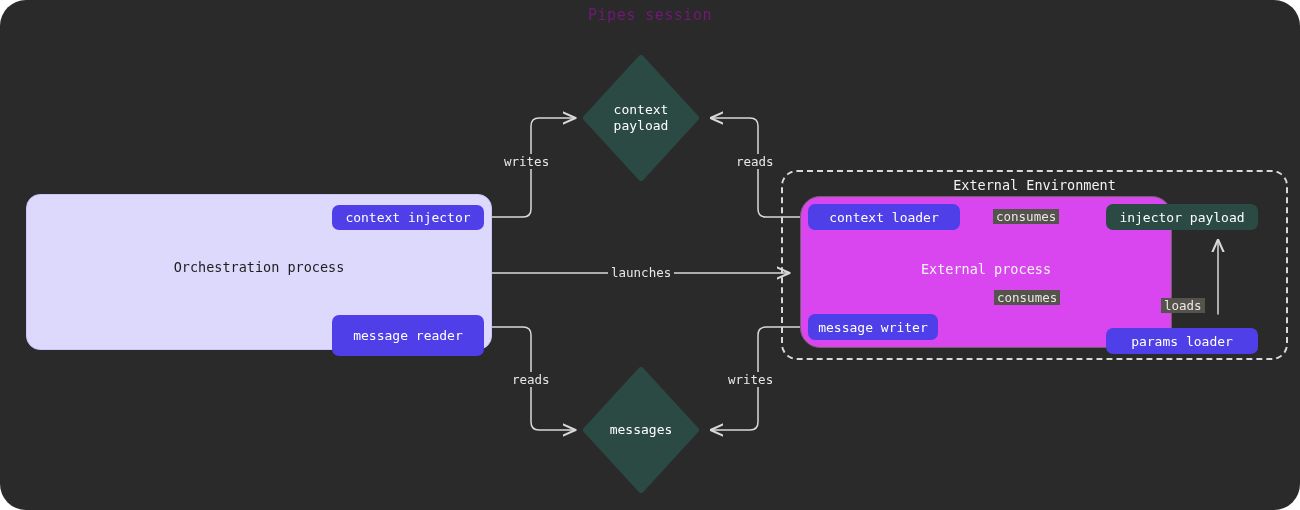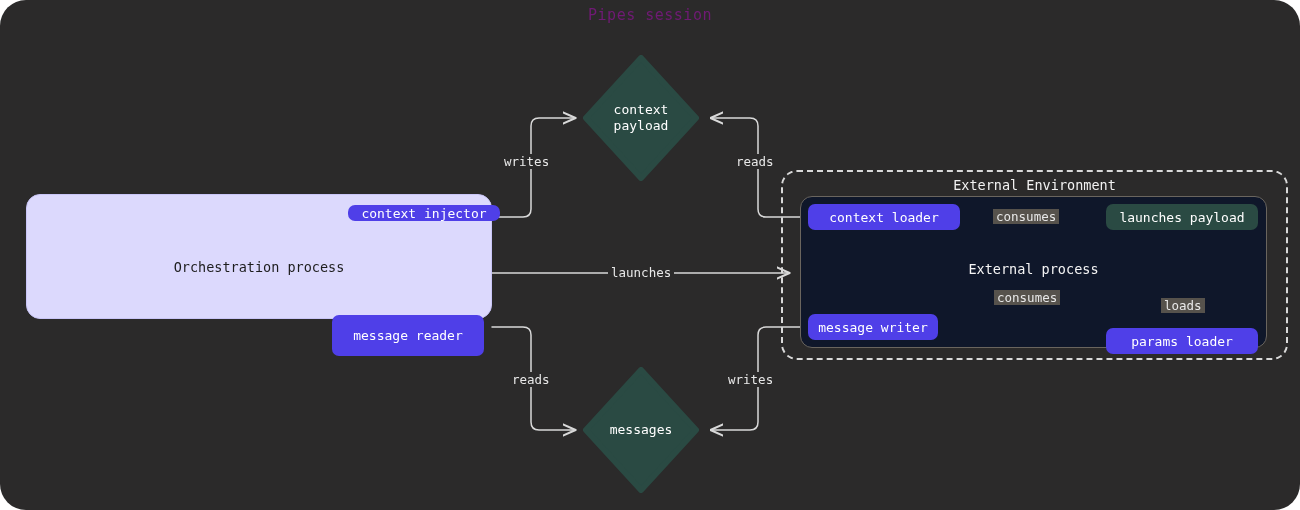--- a/index.html
+++ b/index.html
@@ -16,57 +16,57 @@
   .node{position:absolute;box-sizing:border-box;}
 
   
   #title{
     position:absolute;left:0;top:6px;width:1300px;text-align:center;
     color:#701a75;font-size:15px;letter-spacing:.5px;
   }
 
   
   #orchestration{
-    left:26px;top:194px;width:466px;height:125px;
+    left:26px;top:194px;width:466px;height:156px;
     background:#dcd9fd;border:1px solid #c9c5f7;border-radius:14px;
   }
   #orchestration-label{
     position:absolute;left:0;top:64px;width:100%;text-align:center;
     color:#1d1d1d;font-size:13.5px;
   }
 
   
   #external-env{
     left:781px;top:170px;width:507px;height:190px;
     background:transparent;border:2px dashed #d9d9d9;border-radius:16px;
   }
   #external-env-label{
     position:absolute;left:0;top:5px;width:100%;text-align:center;
     color:#f2f2f2;font-size:13.5px;
   }
 
   
   #external-proc{
-    left:800px;top:196px;width:467px;height:152px;
-    background:#0f172a;border:1px solid #6a655e;border-radius:12px;
+    left:800px;top:196px;width:372px;height:152px;
+    background:#d946ef;border:1px solid #6a655e;border-radius:20px;
   }
   #external-proc-label{
     position:absolute;left:0;top:64px;width:100%;text-align:center;
     color:#f5f5f5;font-size:13.5px;
   }
 
   
   .pill{
     position:absolute;display:flex;align-items:center;justify-content:center;
     border-radius:7px;font-size:13px;white-space:nowrap;
   }
   .pill-purple{background:#4f3fe8;color:#ffffff;}
   .pill-green{background:#2a4a43;color:#ffffff;}
 
-  #pill-context-injector{left:332px;top:205px;width:152px;height:16px;margin-left:16px;}
+  #pill-context-injector{left:332px;top:205px;width:152px;height:25px;}
   #pill-message-reader  {left:332px;top:315px;width:152px;height:41px;}
   #pill-context-loader  {left:808px;top:204px;width:152px;height:26px;border-radius:7px;}
   #pill-message-writer  {left:808px;top:314px;width:130px;height:26px;}
   #pill-params-loader   {left:1106px;top:328px;width:152px;height:26px;}
   #pill-bootstrap       {left:1106px;top:204px;width:152px;height:26px;}
 
   
   .diamond{position:absolute;}
   .diamond .dlabel{
     position:absolute;left:0;top:0;width:100%;height:100%;
@@ -135,21 +135,21 @@
 
   <div class="node" id="external-proc">
     <div id="external-proc-label">External process</div>
   </div>
 
   <div class="pill pill-purple" id="pill-context-injector">context injector</div>
   <div class="pill pill-purple" id="pill-message-reader">message reader</div>
   <div class="pill pill-purple" id="pill-context-loader">context loader</div>
   <div class="pill pill-purple" id="pill-message-writer">message writer</div>
   <div class="pill pill-purple" id="pill-params-loader">params loader</div>
-  <div class="pill pill-green" id="pill-bootstrap">launches payload</div>
+  <div class="pill pill-green" id="pill-bootstrap">injector payload</div>
 
   <div class="diamond" id="diamond-context">
     <svg width="116" height="126" viewBox="0 0 116 126">
       <path d="M58,3 L113,63 L58,123 L3,63 Z" fill="#2a4a43" stroke="#2a4a43" stroke-width="6" stroke-linejoin="round"></path>
     </svg>
     <div class="dlabel">
       <span>context</span>
       <span>payload</span>
     </div>
   </div>

